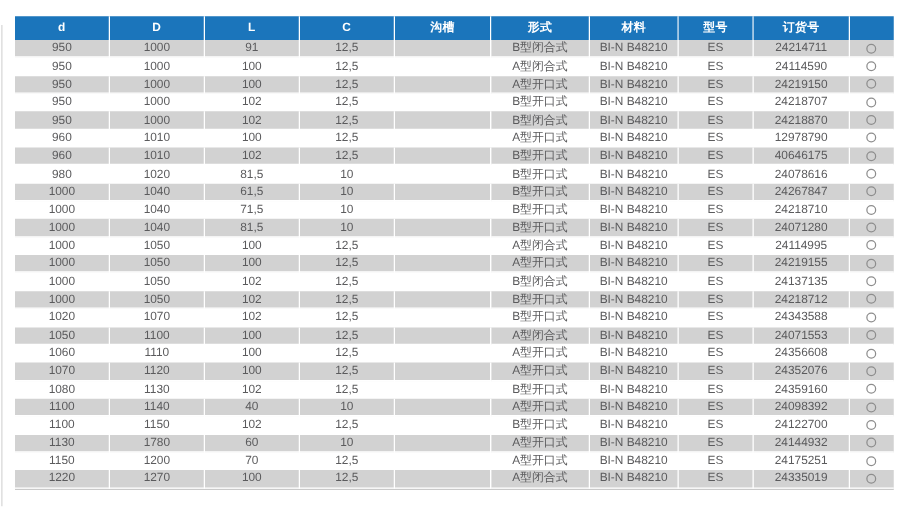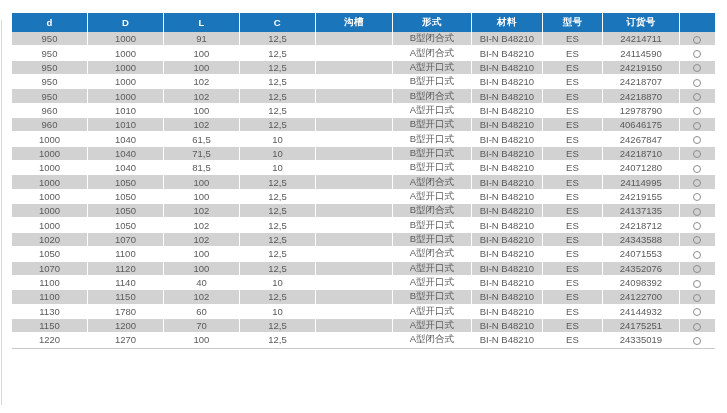--- a/index.html
+++ b/index.html
@@ -194,20 +194,32 @@
             <td>102</td>
             <td>12,5</td>
             <td></td>
             <td>B型开口式</td>
             <td>BI-N B48210</td>
             <td>ES</td>
             <td>40646175</td>
             <td><span class="circle"></span></td>
           </tr>
           <tr>
+            <td>980</td>
+            <td>1020</td>
+            <td>81,5</td>
+            <td>10</td>
+            <td></td>
+            <td>B型开口式</td>
+            <td>BI-N B48210</td>
+            <td>ES</td>
+            <td>24078616</td>
+            <td><span class="circle"></span></td>
+          </tr>
+          <tr>
             <td>1000</td>
             <td>1040</td>
             <td>61,5</td>
             <td>10</td>
             <td></td>
             <td>B型开口式</td>
             <td>BI-N B48210</td>
             <td>ES</td>
             <td>24267847</td>
             <td><span class="circle"></span></td>
@@ -302,29 +314,53 @@
             <td>100</td>
             <td>12,5</td>
             <td></td>
             <td>A型闭合式</td>
             <td>BI-N B48210</td>
             <td>ES</td>
             <td>24071553</td>
             <td><span class="circle"></span></td>
           </tr>
           <tr>
+            <td>1060</td>
+            <td>1110</td>
+            <td>100</td>
+            <td>12,5</td>
+            <td></td>
+            <td>A型开口式</td>
+            <td>BI-N B48210</td>
+            <td>ES</td>
+            <td>24356608</td>
+            <td><span class="circle"></span></td>
+          </tr>
+          <tr>
             <td>1070</td>
             <td>1120</td>
             <td>100</td>
             <td>12,5</td>
             <td></td>
             <td>A型开口式</td>
             <td>BI-N B48210</td>
             <td>ES</td>
             <td>24352076</td>
+            <td><span class="circle"></span></td>
+          </tr>
+          <tr>
+            <td>1080</td>
+            <td>1130</td>
+            <td>102</td>
+            <td>12,5</td>
+            <td></td>
+            <td>B型开口式</td>
+            <td>BI-N B48210</td>
+            <td>ES</td>
+            <td>24359160</td>
             <td><span class="circle"></span></td>
           </tr>
           <tr>
             <td>1100</td>
             <td>1140</td>
             <td>40</td>
             <td>10</td>
             <td></td>
             <td>A型开口式</td>
             <td>BI-N B48210</td>

